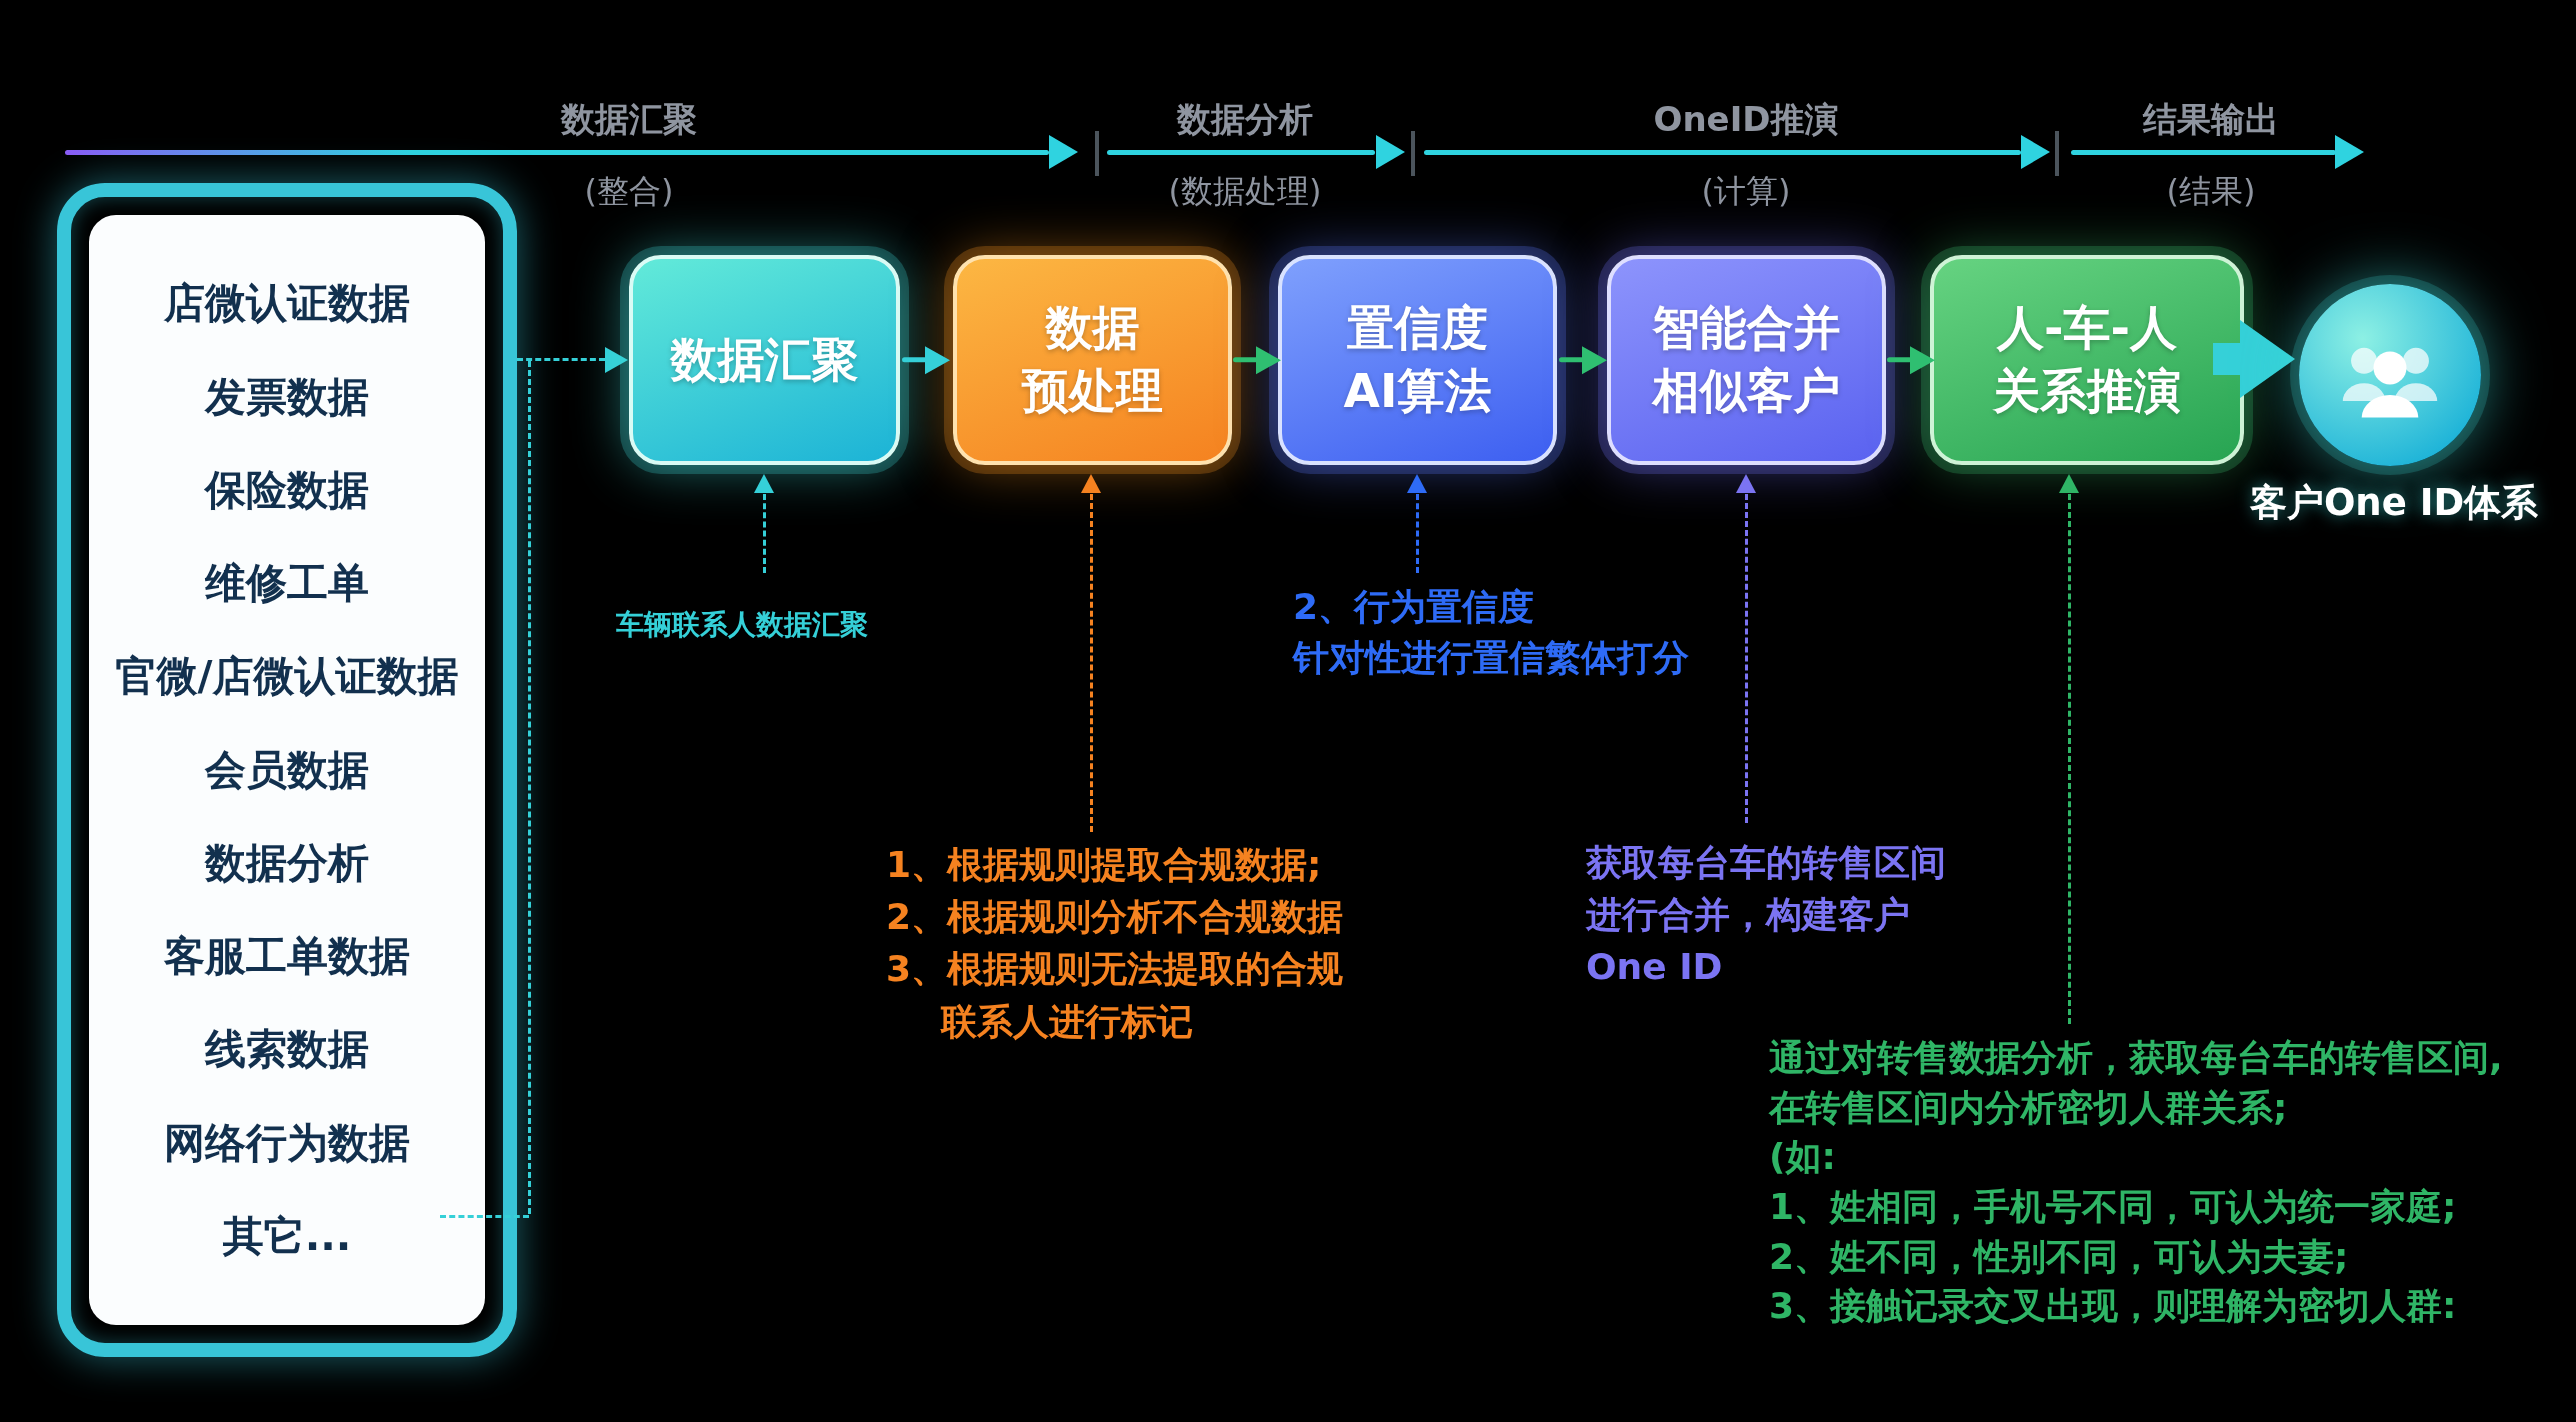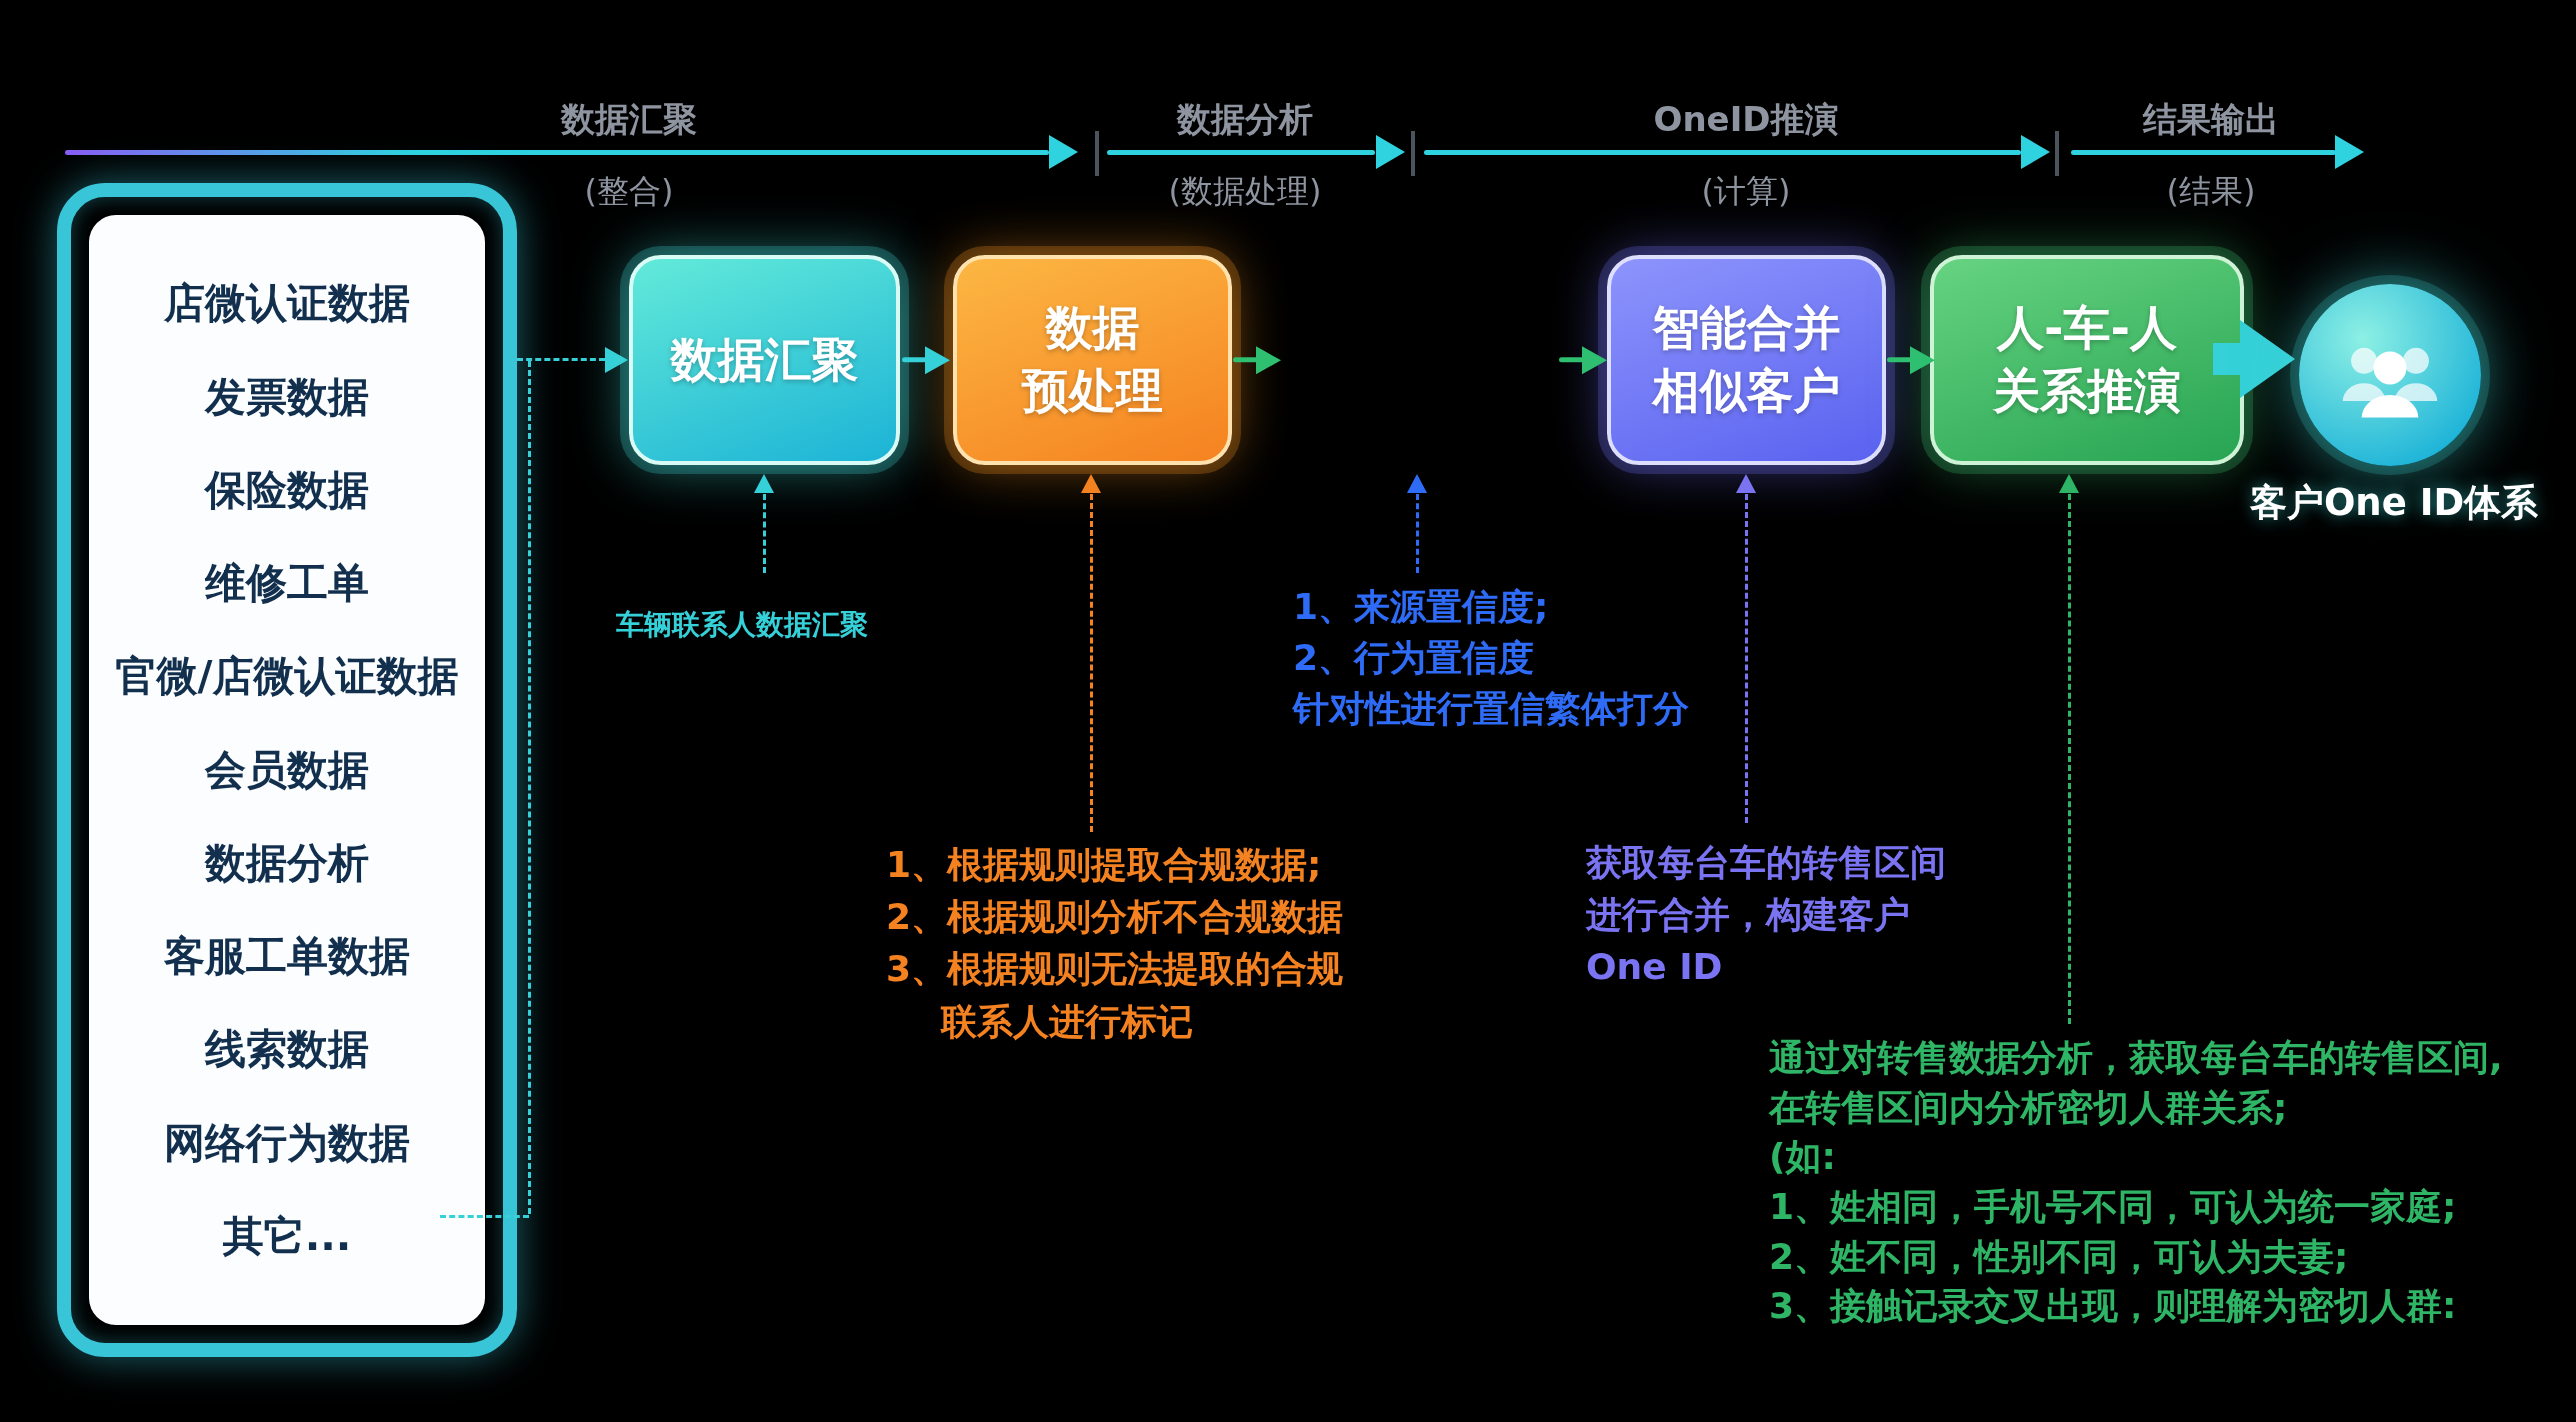--- a/index.html
+++ b/index.html
@@ -170,20 +170,24 @@
   <div class="dash-v" style="left:528px;top:361px;height:853px"></div>
   <div class="dash-h" style="left:440px;top:1215px;width:89px"></div>
 
   <div class="flow-box" id="box-aggregate">
       <div class="box-line">数据汇聚</div>
     </div>
   <div class="flow-box" id="box-preprocess">
       <div class="box-line">数据</div>
       <div class="box-line">预处理</div>
     </div>
+  <div class="flow-box" id="box-confidence">
+      <div class="box-line">置信度</div>
+      <div class="box-line">AI算法</div>
+    </div>
   <div class="flow-box" id="box-merge">
       <div class="box-line">智能合并</div>
       <div class="box-line">相似客户</div>
     </div>
   <div class="flow-box" id="box-relation">
       <div class="box-line">人-车-人</div>
       <div class="box-line">关系推演</div>
     </div>
 
   <div class="sarrow" style="left:902px;color:#35d0d8">
@@ -227,21 +231,20 @@
   <div class="note" id="note-aggregate">
       <div class="note-line">车辆联系人数据汇聚</div>
     </div>
   <div class="note" id="note-preprocess">
       <div class="note-line">1、根据规则提取合规数据;</div>
       <div class="note-line">2、根据规则分析不合规数据</div>
       <div class="note-line">3、根据规则无法提取的合规</div>
       <div class="note-line">联系人进行标记</div>
     </div>
   <div class="note" id="note-confidence">
-      <div class="note-line">1、来源置信度;</div>
       <div class="note-line">2、行为置信度</div>
       <div class="note-line">针对性进行置信繁体打分</div>
     </div>
   <div class="note" id="note-merge">
       <div class="note-line">获取每台车的转售区间</div>
       <div class="note-line">进行合并，构建客户</div>
       <div class="note-line">One ID</div>
     </div>
   <div class="note" id="note-relation">
       <div class="note-line">通过对转售数据分析，获取每台车的转售区间,</div>

